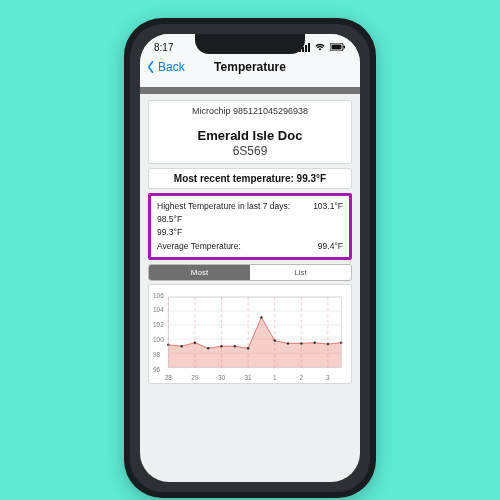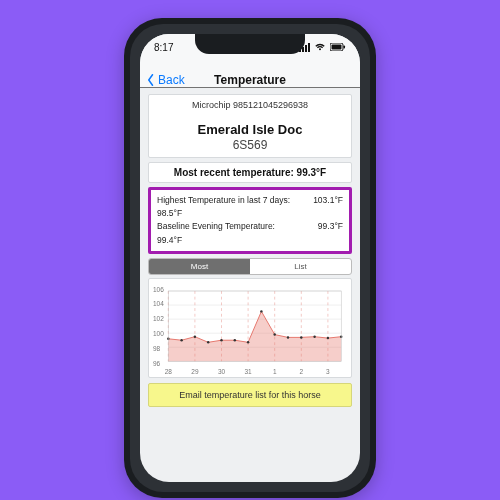--- a/index.html
+++ b/index.html
@@ -1,23 +1,23 @@
 <!DOCTYPE html>
 <html><head>
 <meta charset="utf-8">
 <style>
   html,body{margin:0;padding:0;background:#fff;font-family:-apple-system,Helvetica,Arial,sans-serif}
-  .stage{width:500px;height:500px;position:relative;background:#8b5cf6;overflow:hidden}
+  .stage{width:500px;height:500px;position:relative;background:#5eead4;overflow:hidden}
   .phone{position:absolute;left:124px;top:18px;width:252px;height:480px;border-radius:38px;background:#1a1d20;box-shadow:0 4px 18px rgba(0,0,0,.25)}
   .phone-inner{position:absolute;inset:6px;border-radius:33px;background:#2d3136}
   .screen{position:absolute;inset:10px;border-radius:29px;background:#eef0f2;overflow:hidden}
   .notch{position:absolute;top:0;left:50%;transform:translateX(-50%);width:110px;height:20px;background:#1a1d20;border-bottom-left-radius:14px;border-bottom-right-radius:14px;z-index:5}
   .statusbar{height:26px;display:flex;justify-content:space-between;align-items:center;padding:0 14px;font-size:10px;color:#111;background:#f7f8f9}
   .status-right{display:flex;gap:4px;align-items:center}
-  .navbar{height:27px;background:#f7f8f9;border-bottom:1px solid #737373;display:flex;align-items:flex-end;position:relative}
+  .navbar{height:27px;background:#f7f8f9;border-bottom:7px solid #737373;display:flex;align-items:flex-start;position:relative}
   .back{position:absolute;left:6px;display:flex;align-items:center;color:#0a7aff;font-size:12px;gap:2px}
   .back svg{width:10px;height:12px}
   .title{margin:0 auto;font-size:12px;font-weight:600;color:#111}
   .card{margin:6px 8px 4px;background:#fff;border:1px solid #d7dadd;border-radius:2px;padding:5px 8px;text-align:center}
   .microchip{font-size:9px;color:#333}
   .horsename{font-size:13px;font-weight:700;color:#111;margin-top:12px}
   .horseid{font-size:12px;color:#444;margin-top:1px}
   .recent{margin:0 8px;background:#fff;border:1px solid #d7dadd;border-radius:2px;padding:4px 6px;text-align:center;font-size:10px;font-weight:700;color:#111}
   .stats{margin:4px 8px 4px;background:#fff;border:3px solid #a21caf;border-radius:2px;padding:4px 6px}
   .row{display:flex;justify-content:space-between;font-size:8.5px;color:#222;line-height:1.55}
@@ -93,24 +93,24 @@
 
         <div class="stats">
           <div class="row">
               <span>Highest Temperature in last 7 days:</span>
               <span>103.1°F</span>
             </div>
           <div class="row">
               <span>98.5°F</span>
             </div>
           <div class="row">
-              <span>Baseline Evening Temperature:</span>
               <span>99.3°F</span>
             </div>
           <div class="row">
+              <span>Average Temperature:</span>
               <span>99.4°F</span>
             </div>
         </div>
 
         <div class="seg">
           <div class="on">Most</div>
           <div class="off">List</div>
         </div>
 
         <div class="chartcard">
@@ -156,18 +156,17 @@
                 <circle cx="140" cy="52.83999999999996" r="1.3" fill="#333"></circle>
                 <circle cx="154" cy="52.83999999999996" r="1.3" fill="#333"></circle>
                 <circle cx="168" cy="52.1" r="1.3" fill="#333"></circle>
                 <circle cx="182" cy="53.58000000000002" r="1.3" fill="#333"></circle>
                 <circle cx="196" cy="52.1" r="1.3" fill="#333"></circle>
                 <rect x="14" y="4" width="182" height="74" fill="none" stroke="#bbb" stroke-width="0.5"></rect>
               </svg>
             </div>
         </div>
 
-        <div class="emailbtn">Email temperature list for this horse</div>
 
       </div>
     </div>
   </div>
 </div>
 
 </body></html>

